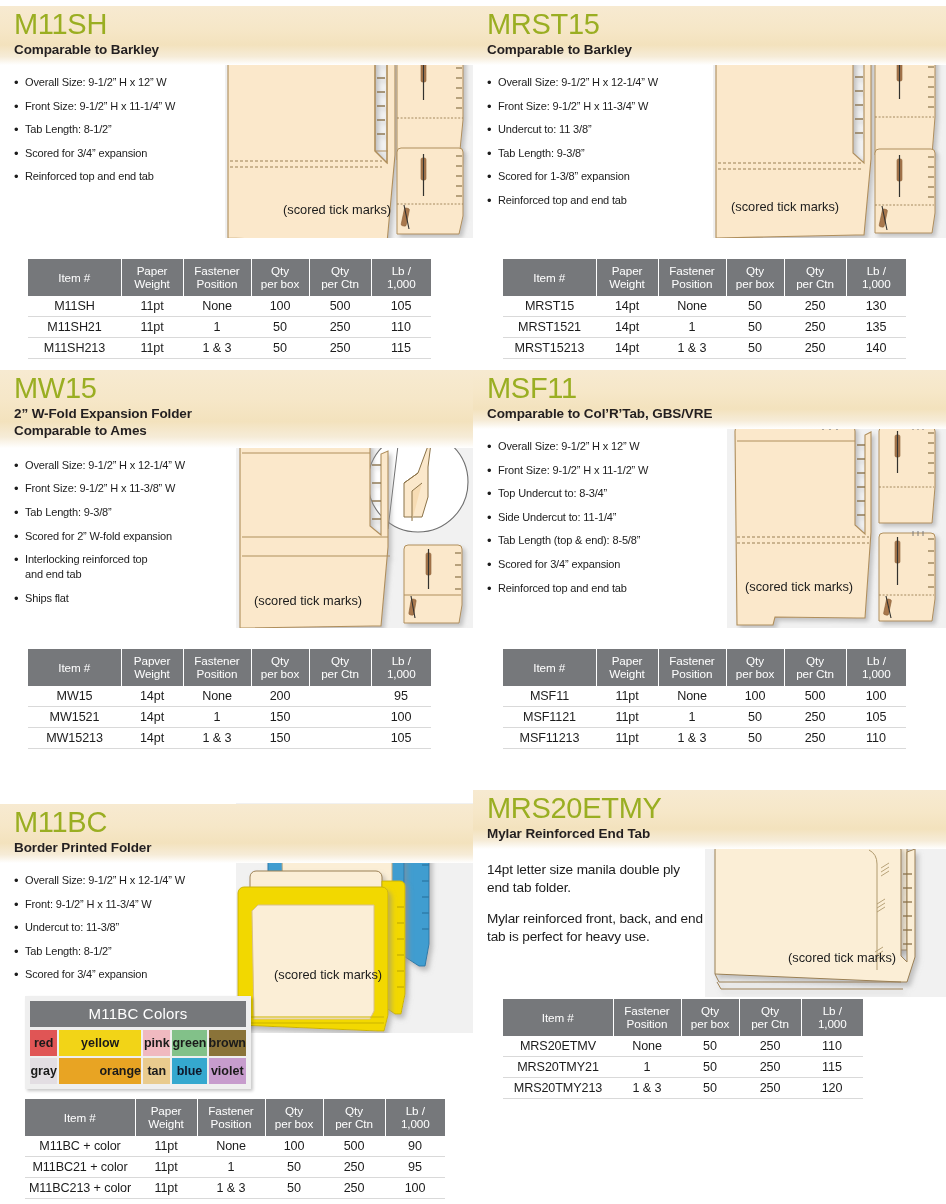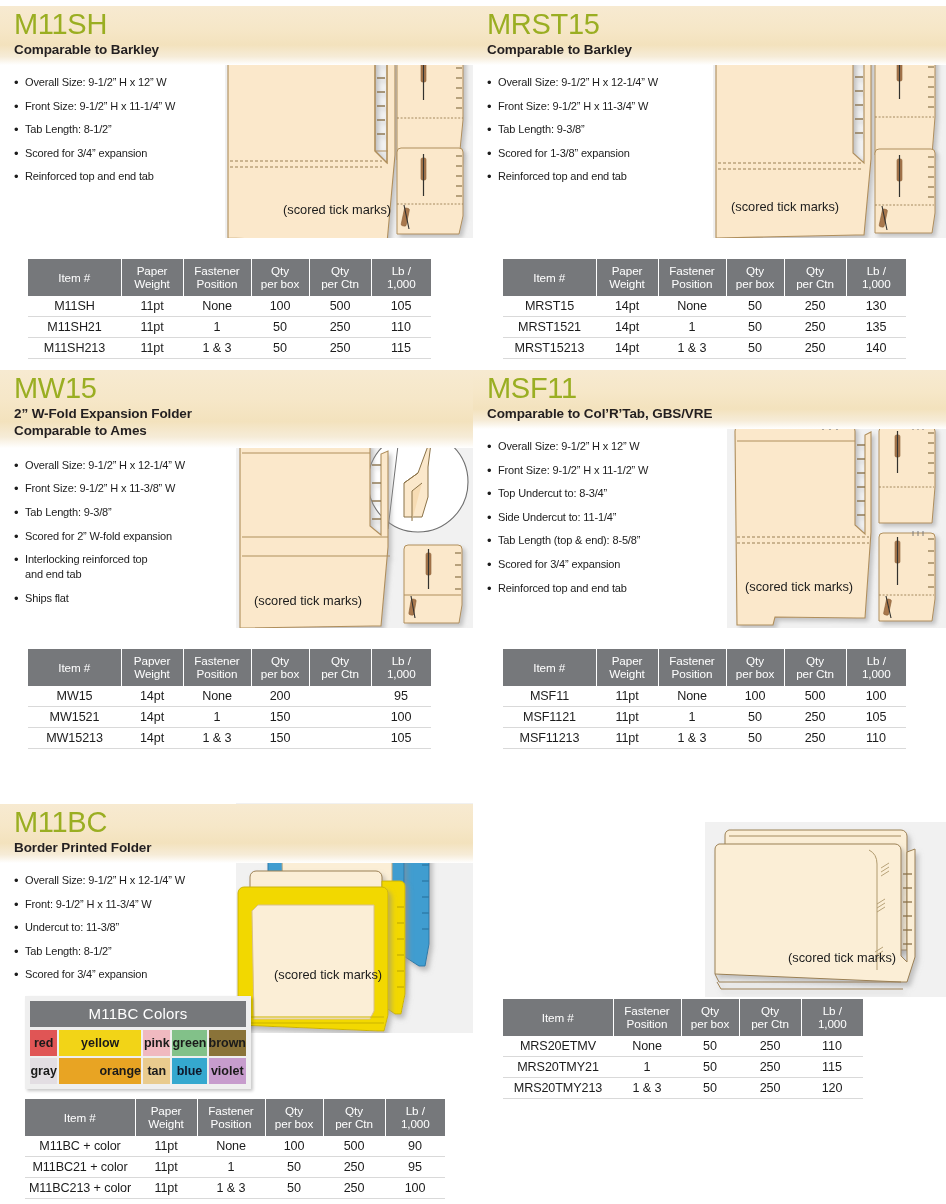--- a/index.html
+++ b/index.html
@@ -274,20 +274,21 @@
   </table>
 
   <div class="product" style="left:473px; top:6px; width:473px;">
     <div class="hdr-band">
       <div class="prod-title">MRST15</div>
       <div class="prod-sub">Comparable to Barkley</div>
     </div>
     <ul class="bullets">
       <li>Overall Size: 9-1/2” H x 12-1/4” W</li>
       <li>Front Size: 9-1/2” H x 11-3/4” W</li>
+      <li>Undercut to: 11 3/8”</li>
       <li>Tab Length: 9-3/8”</li>
       <li>Scored for 1-3/8” expansion</li>
       <li>Reinforced top and end tab</li>
     </ul>
   </div>
 
   <div class="illus" style="left:713px; top:33px; width:233px; height:205px;">
     <svg width="233" height="205" viewBox="0 0 233 205">
       <defs>
         <filter id="sh2" x="-30%" y="-30%" width="180%" height="180%">
@@ -708,20 +709,30 @@
           <td>M11BC213 + color</td>
           <td>11pt</td>
           <td>1 &amp; 3</td>
           <td>50</td>
           <td>250</td>
           <td>100</td>
         </tr>
       </tbody>
   </table>
 
+  <div class="product" style="left:473px; top:790px; width:473px;">
+    <div class="hdr-band">
+      <div class="prod-title">MRS20ETMY</div>
+      <div class="prod-sub">Mylar Reinforced End Tab</div>
+    </div>
+    <div class="para-block">
+      <p>14pt letter size manila double ply end tab folder.</p>
+      <p>Mylar reinforced front, back, and end tab is perfect for heavy use.</p>
+    </div>
+  </div>
 
   <div class="illus" style="left:705px; top:822px; width:241px; height:175px;">
     <svg width="241" height="175" viewBox="0 0 241 175">
       <defs>
         <filter id="sh6" x="-30%" y="-30%" width="180%" height="180%">
           <feDropShadow dx="3" dy="4" stdDeviation="2.4" flood-color="#8f8f8f" flood-opacity="0.5"></feDropShadow>
         </filter>
       </defs>
       <g filter="url(#sh6)">
         <path d="M24 8 h172 a6 6 0 0 1 6 6 v114 h-14 L20 120 V14 a6 6 0 0 1 4 -6 Z" fill="#fbeed6" stroke="#9b8054" stroke-width="1"></path>

